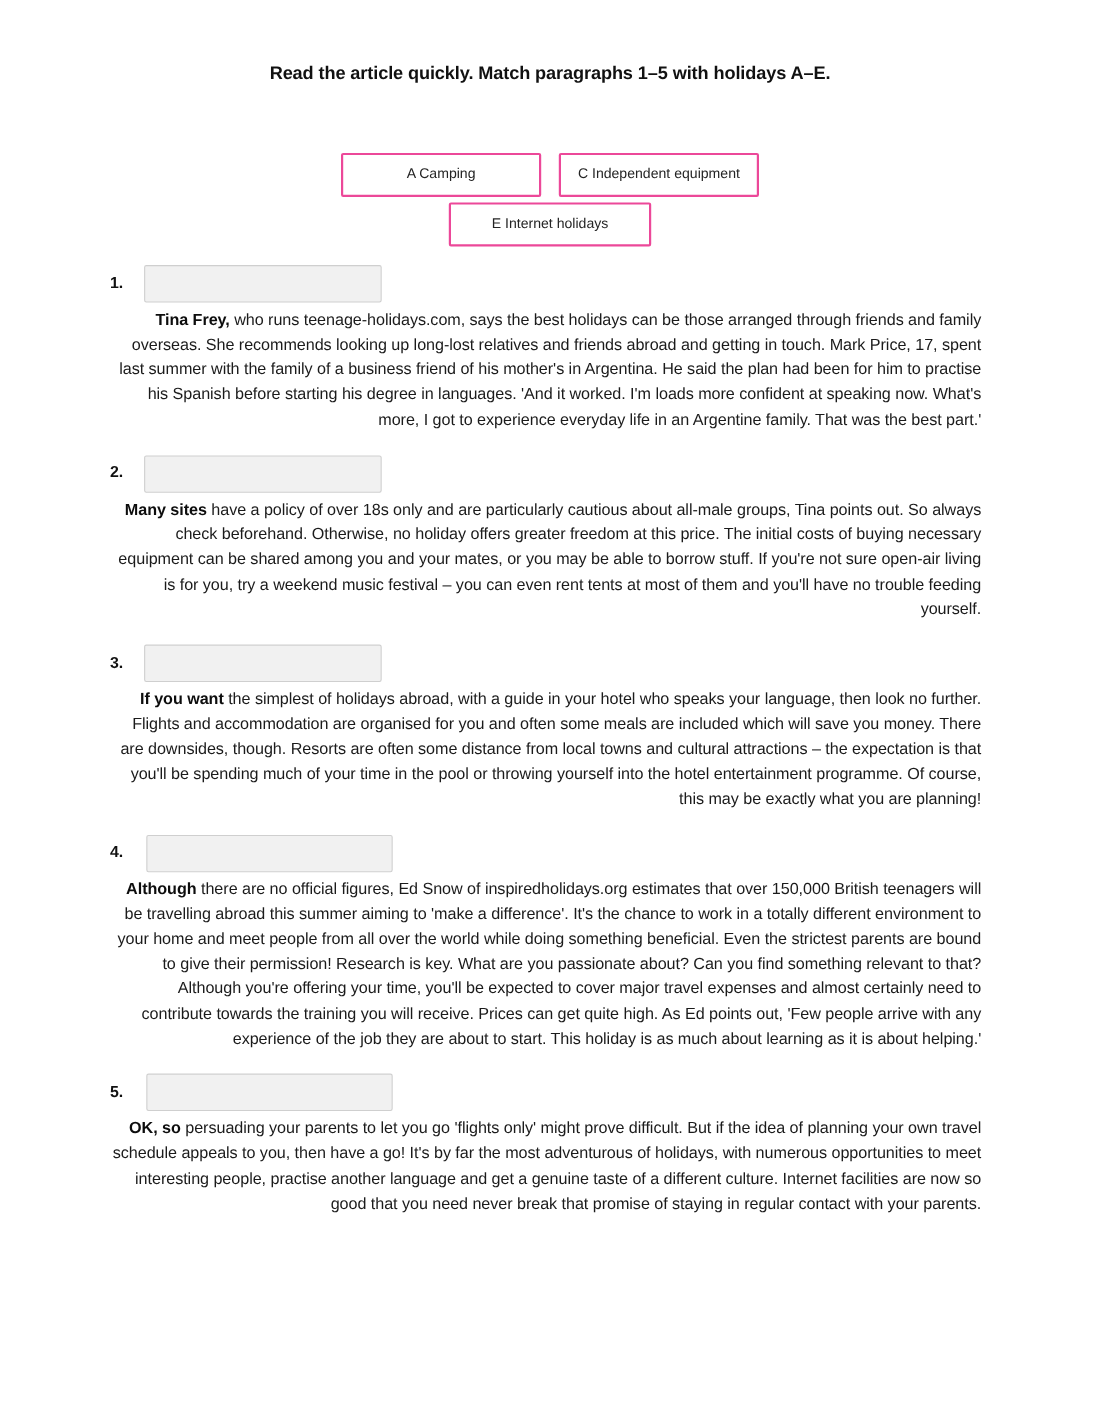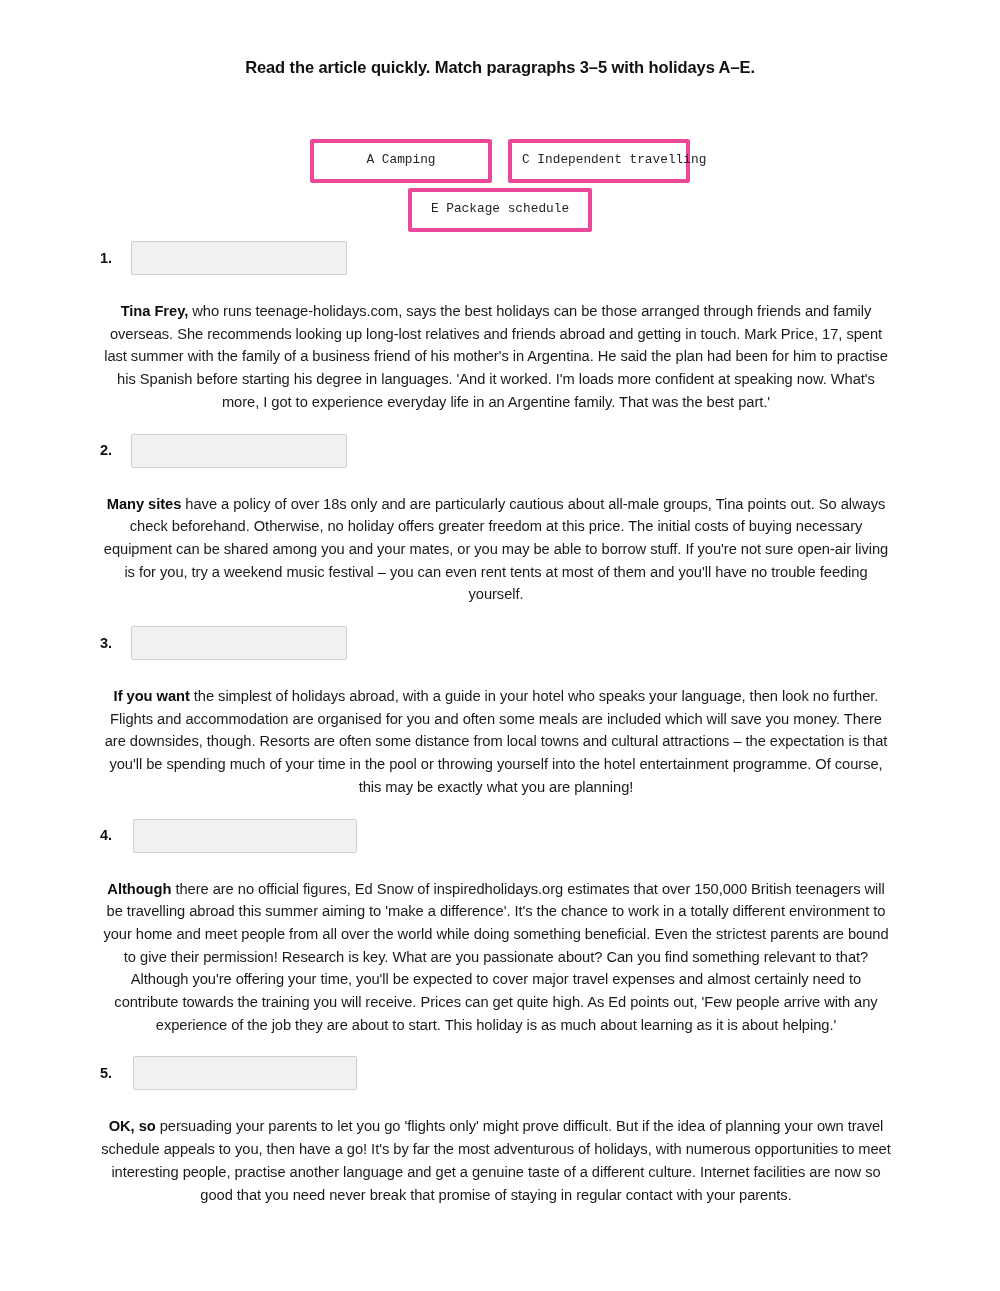--- a/index.html
+++ b/index.html
@@ -47,33 +47,32 @@
   .options-row {
     display: flex;
     justify-content: center;
     align-items: flex-start;
     gap: 16px;
   }
   .options-row.row-2 {
     margin-top: 5px;
   }
   .chip {
-    border: 4px solid #ec4899;
+    border: 2px solid #ec4899;
     background: #ffffff;
     border-radius: 2px;
     font-size: 12.8px;
     color: #242424;
     text-align: center;
     line-height: 1;
     padding: 11px 10px 12px;
     box-sizing: border-box;
     cursor: move;
     user-select: none;
     white-space: nowrap;
-    font-family: Liberation Mono, monospace;
   }
   .chip.w-a { width: 182px; }
   .chip.w-b { width: 173px; }
   .chip.w-c { width: 182px; }
   .chip.w-d { width: 183px; }
   .chip.w-e { width: 184px; }
 
   
   .items {
     position: absolute;
@@ -114,46 +113,46 @@
   }
   .item.wide .dropzone {
     width: 224px;
   }
   .item.wide .item-number {
     width: 33px;
   }
 
   
   .para {
-    margin-top: 24px;
+    margin-top: 4px;
     font-size: 14.7px;
     line-height: 22.7px;
     color: #1b1b1b;
-    text-align: center;
+    text-align: right;
     letter-spacing: -0.05px;
   }
   .para b {
     font-weight: bold;
     color: #0d0d0d;
   }
 </style>
 </head>
 <body>
 
 <div class="page">
 
-  <div class="instruction">Read the article quickly. Match paragraphs 3–5 with holidays A–E.</div>
+  <div class="instruction">Read the article quickly. Match paragraphs 1–5 with holidays A–E.</div>
 
   <div class="options">
     <div class="options-row row-1">
       <div class="chip w-a">A Camping</div>
-      <div class="chip w-c">C Independent travelling</div>
+      <div class="chip w-c">C Independent equipment</div>
     </div>
     <div class="options-row row-2">
-      <div class="chip w-e">E Package schedule</div>
+      <div class="chip w-e">E Internet holidays</div>
     </div>
   </div>
 
   <div class="items">
 
     <div class="item">
       <div class="answer-line">
         <div class="item-number">1.</div>
         <div class="dropzone"></div>
       </div>

